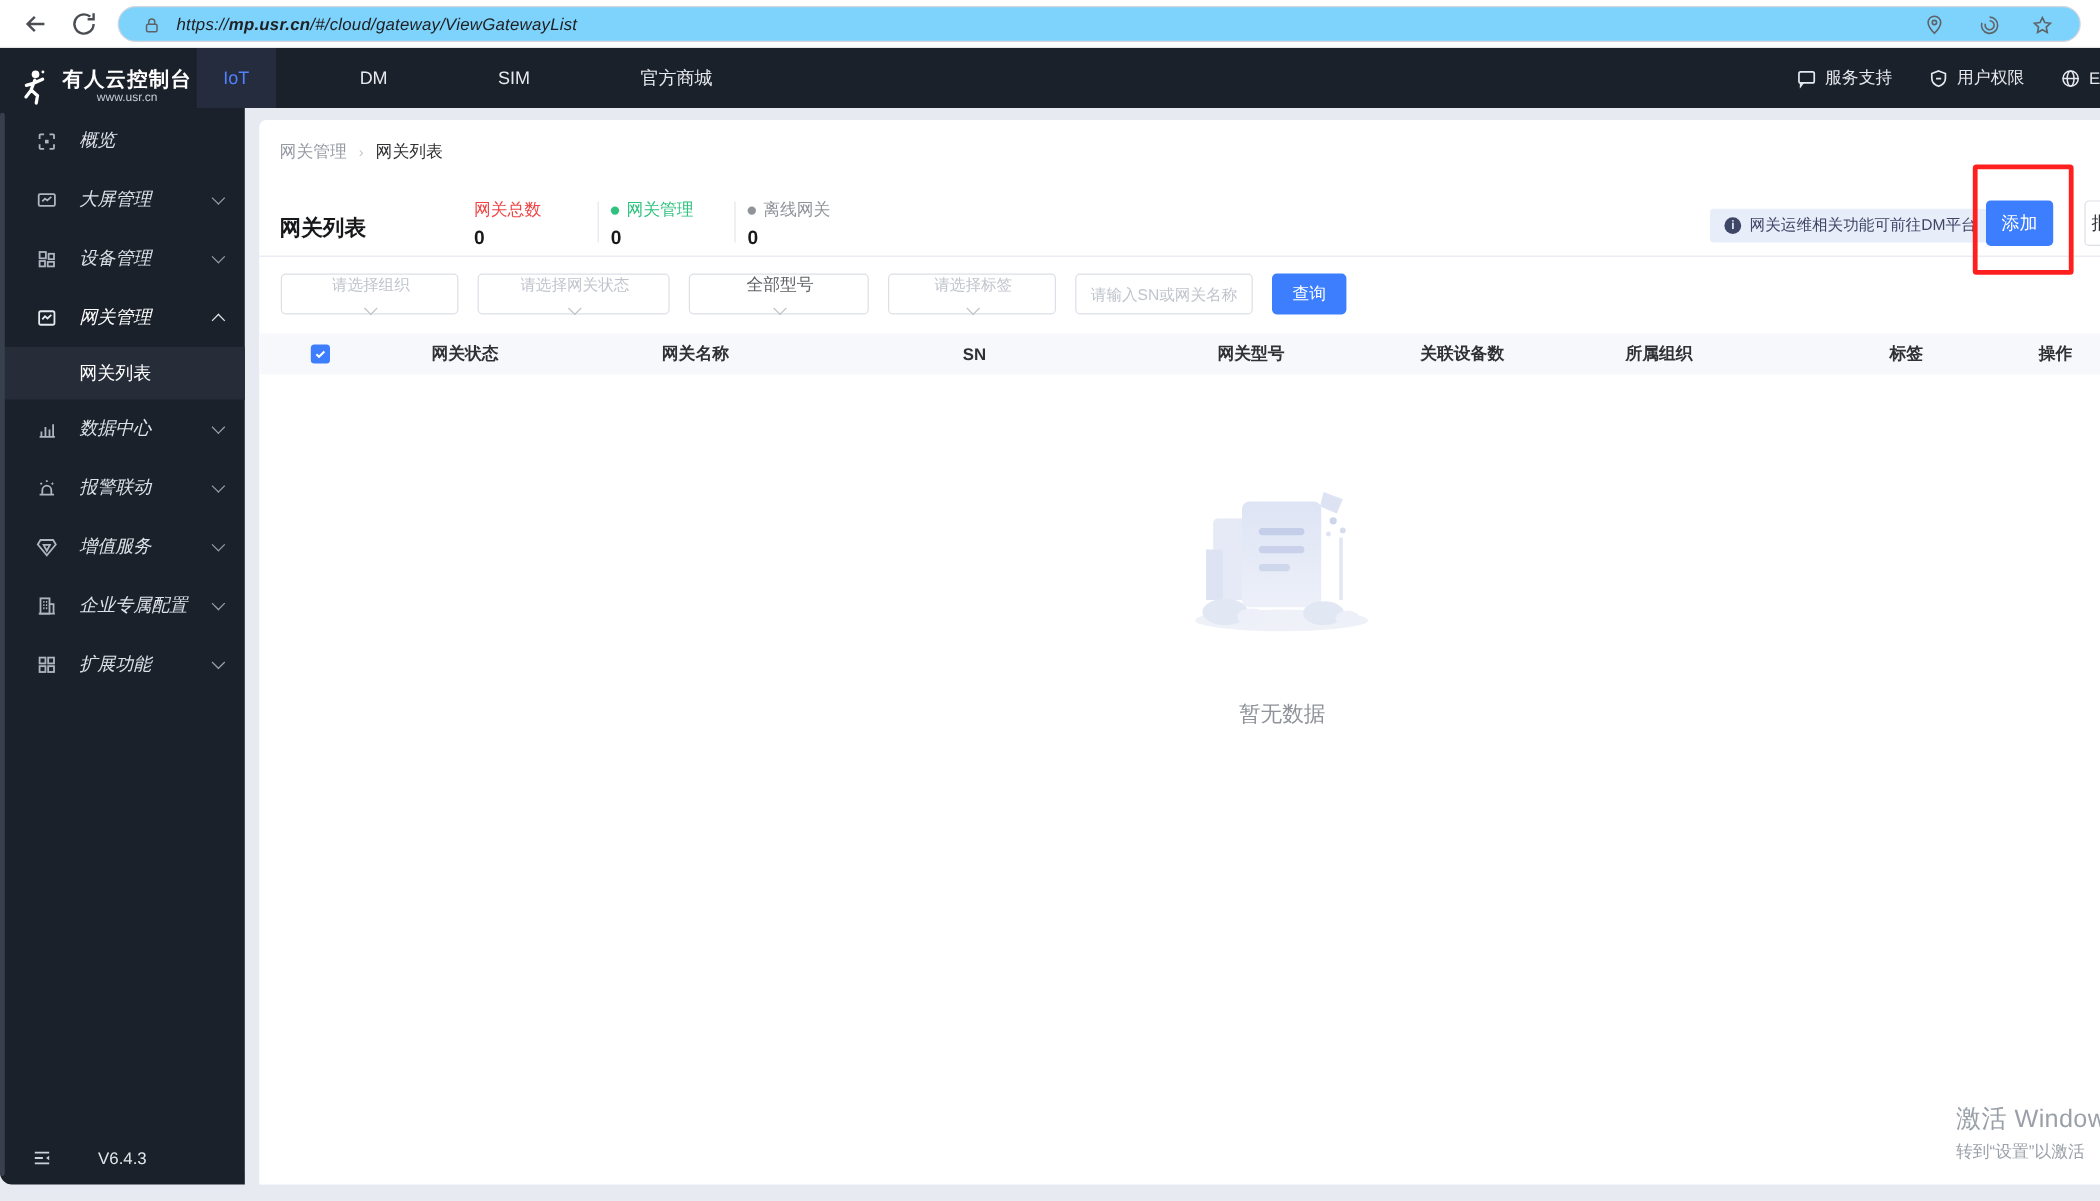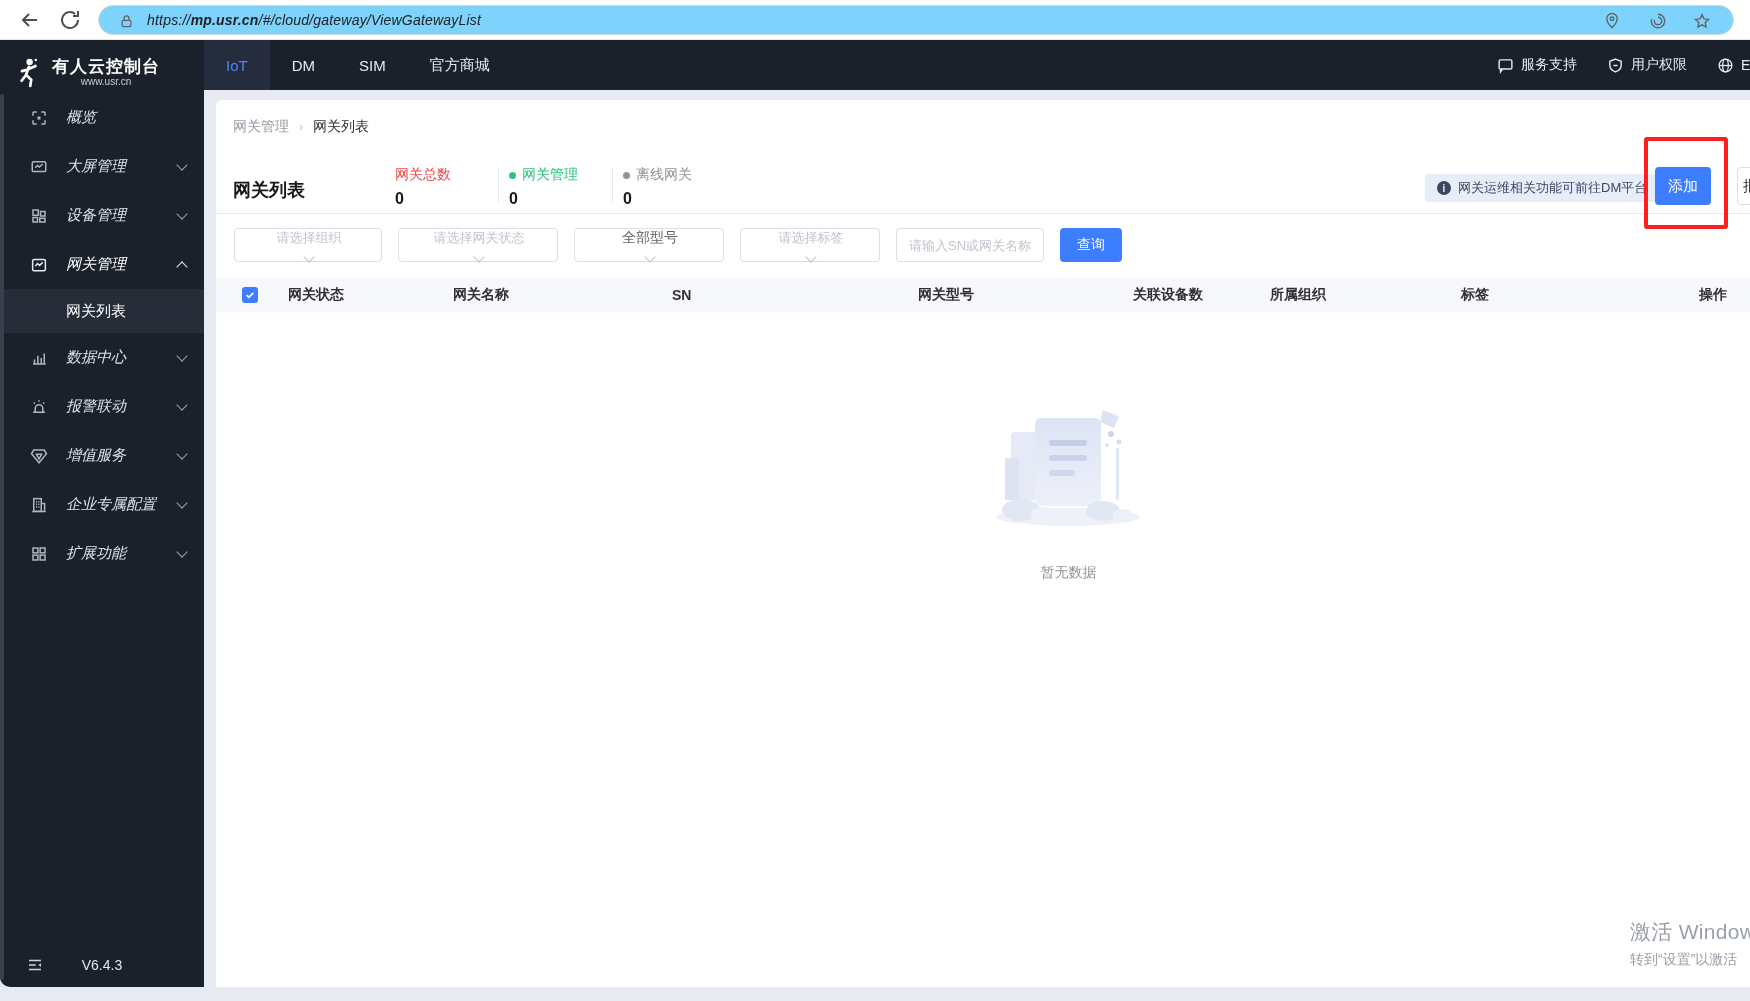--- a/index.html
+++ b/index.html
@@ -9,25 +9,25 @@
   
   .browser-bar { position:absolute; left:0; top:0; width:1750px; height:40px; background:#fff; border-bottom:1px solid #e4e6ea; z-index:30; }
   .nav-ico { position:absolute; top:8px; width:24px; height:24px; color:#4a4d52; }
   .url-pill { position:absolute; left:98px; top:5px; width:1636px; height:30px; border:1px solid #d3d6dc; border-radius:16px; background:#7dd3fc;font-style:italic; }
   .url-text { position:absolute; left:48px; top:6px; font-size:14px; color:#202124; letter-spacing:.2px; }
   .url-text b { font-weight:700; }
   .pill-ico { position:absolute; top:6px; width:18px; height:18px; color:#5f6368; }
 
   
   .app-header { position:absolute; left:0; top:40px; width:1750px; height:50px; background:#1b212b; z-index:25; display:flex; align-items:center; }
-  .logo-wrap { width:204px; height:50px; display:flex; align-items:center; padding-left:14px; flex:none;margin-top:16px; }
+  .logo-wrap { width:164px; height:50px; display:flex; align-items:center; padding-left:14px; flex:none;margin-top:16px; }
   .logo-txt { margin-left:8px; line-height:1.05; }
   .logo-title { color:#fff; font-size:17px; font-weight:700; letter-spacing:1px; }
   .logo-sub { color:#c8ccd4; font-size:10px; text-align:center; margin-top:1px; }
-  .nav-tabs { display:flex; height:50px; flex:none; }
+  .nav-tabs { display:flex; height:50px; flex:none;gap:48px; }
   .tab { padding:0 22px; display:flex; align-items:center; font-size:15px; color:#e6e9ee; cursor:pointer; }
   .tab.active { background:#252c3d; color:#5181ff; }
   .hdr-right { position:absolute; right:-8px; top:0; height:50px; display:flex; align-items:center; gap:30px; color:#e6e9ee; font-size:14px; }
   .hdr-item { display:flex; align-items:center; gap:7px; white-space:nowrap; }
   .hdr-item svg { width:17px; height:17px; }
 
   
   .sidebar { position:absolute; left:0; top:90px; width:204px; height:897px; background:#1b212b; border-radius:0 0 0 10px; z-index:20; }
   .side-scroll { position:absolute; left:0; top:4px; width:4px; height:886px; background:#39404d; border-radius:2px; }
   .menu { padding-top:3px; }
@@ -70,28 +70,28 @@
 
   .filters { position:absolute; left:18px; top:128px; display:flex; gap:16px; }
   .sel { height:34px; border:1px solid #dcdfe6; border-radius:4px; background:#fff; display:flex; align-items:center; padding:0 10px 0 12px; font-size:13px; color:#c0c4cc; cursor:pointer;flex-direction:column; }
   .sel .sel-txt { flex:1; white-space:nowrap; overflow:hidden; }
   .sel .chev { border-color:#c0c4cc; }
   .sel.has-value { color:#606266; font-size:14px; }
   .txt-input { height:34px; width:148px; border:1px solid #dcdfe6; border-radius:4px; padding:0 12px; font-size:13px; color:#606266; font-family:inherit; }
   .txt-input::placeholder { color:#c0c4cc; }
   .btn-search { width:62px; height:34px; background:#3d7eff; color:#fff; border:none; border-radius:4px; font-size:14px; cursor:pointer; font-family:inherit; }
 
-  .thead { position:absolute; left:0; top:178px; width:100%; height:34px; background:#f7f8fb; display:flex; align-items:center; padding-left:26px; font-size:14px; font-weight:700; color:#303133; }
+  .thead { position:absolute; left:0; top:178px; width:100%; height:34px; background:#f7f8fb; display:flex; align-items:center; padding-left:43px; font-size:14px; font-weight:700; color:#303133;text-align:center; }
   .th { white-space:nowrap; }
   .cb-col { width:46px; }
   .checkbox { width:16px; height:16px; background:#3d7eff; border-radius:3px; display:flex; align-items:center; justify-content:center; cursor:pointer; }
   .checkbox svg { width:10px; height:10px; color:#fff; }
 
   .empty-wrap { position:absolute; left:765px; top:300px; width:175px; text-align:center; }
-  .empty-caption { margin-top:30px; font-size:14px; color:#909399; }
+  .empty-caption { margin-top:48px; font-size:18px; color:#909399; }
 
   .watermark { position:absolute; left:1414px; top:818px; color:#9aa0a8; white-space:nowrap; }
   .wm1 { font-size:21px; letter-spacing:.3px; }
   .wm2 { font-size:14px; margin-top:5px; }
 </style>
 </head>
 <body>
 
 <div class="browser-bar">
   <svg class="nav-ico" style="left:18px" viewBox="0 0 24 24" fill="none" stroke="currentColor" stroke-width="2">

